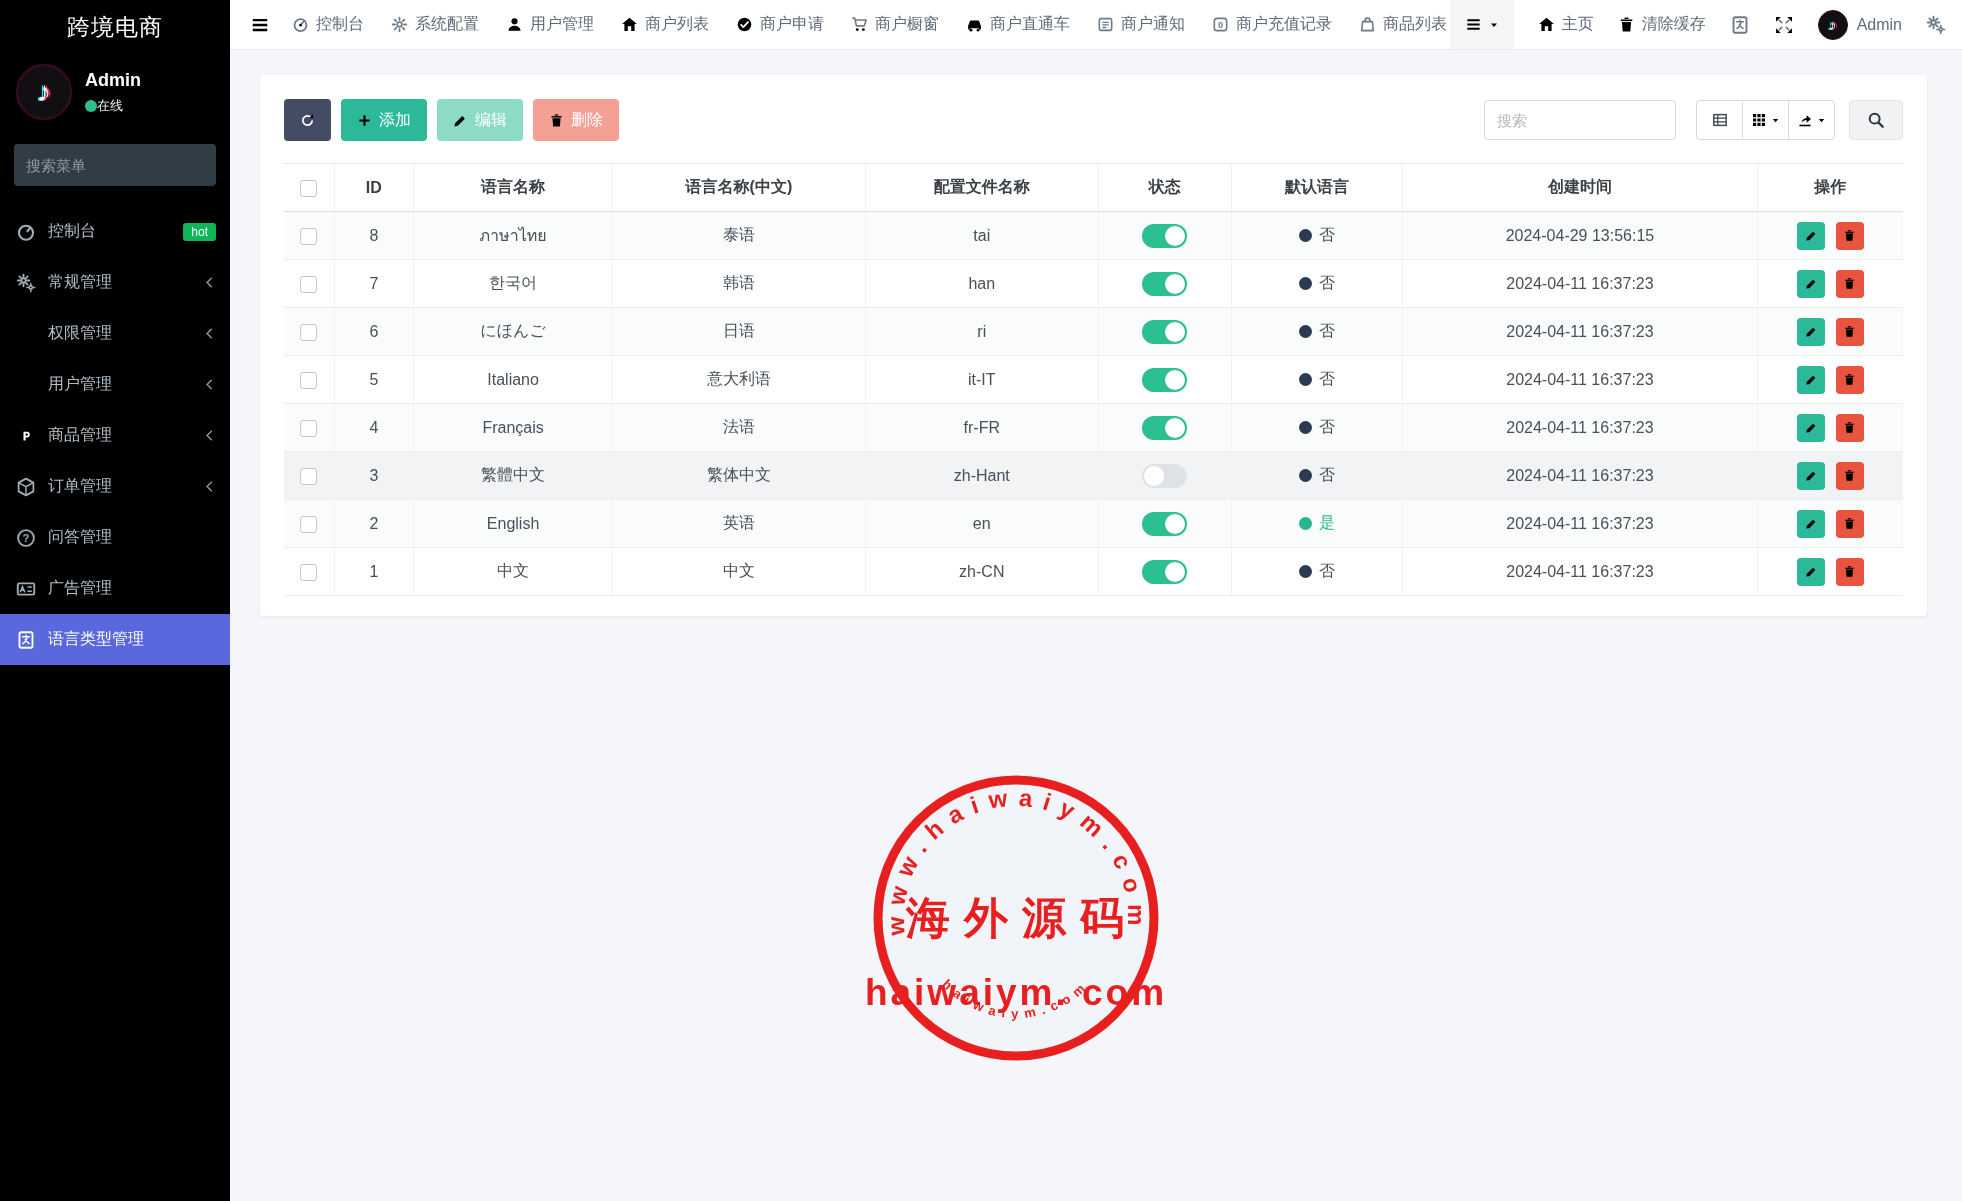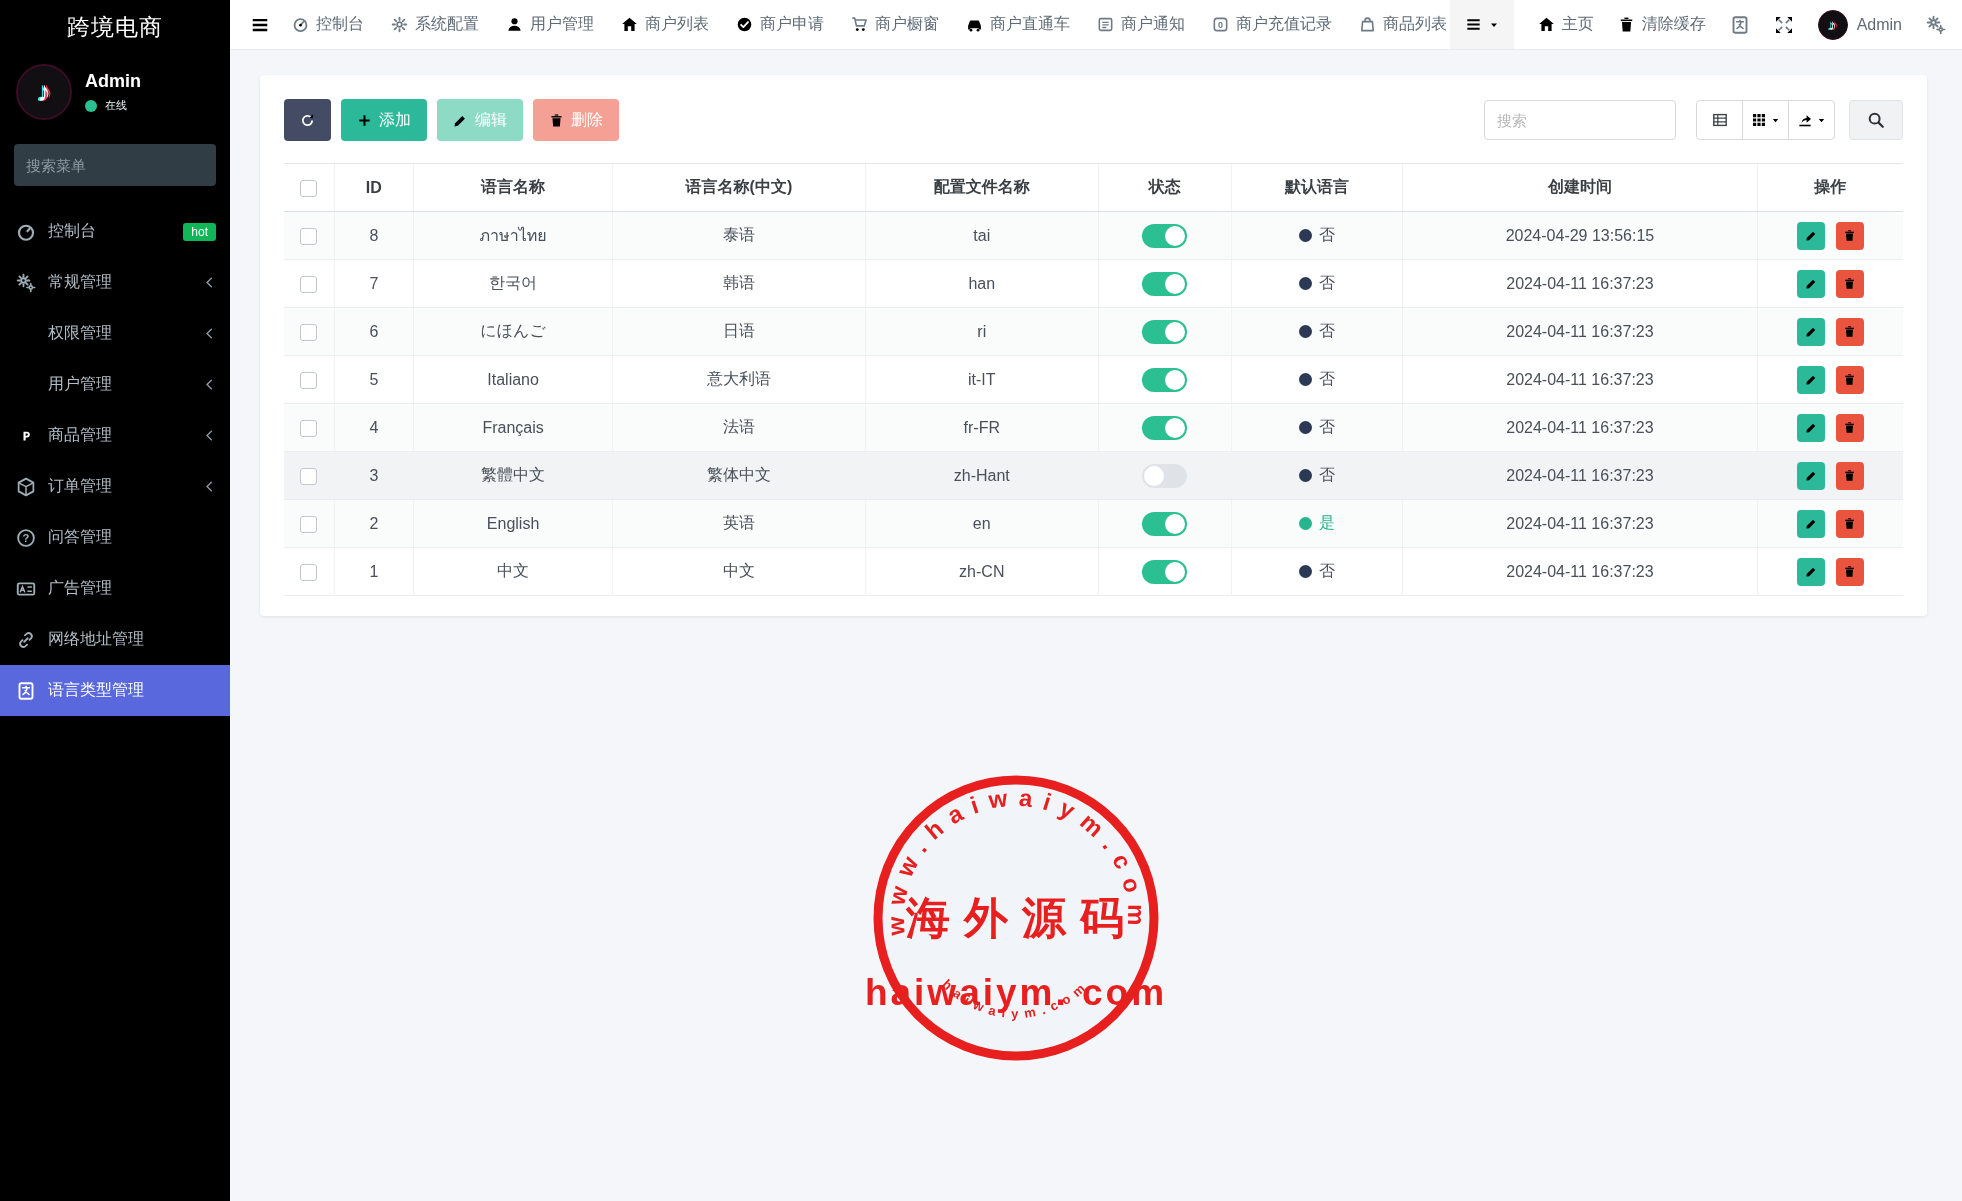--- a/index.html
+++ b/index.html
@@ -7,21 +7,21 @@
   body { font-family:"Liberation Sans","DejaVu Sans",sans-serif; background:#f4f6f9; overflow:hidden; }
   .page { position:relative; width:1962px; height:1201px; display:flex; }
 
   
   .sidebar { width:230px; min-width:230px; background:#000000; height:100%; color:#aeb9c2; position:relative; z-index:2; }
   .brand { height:54px; display:flex; align-items:center; justify-content:center; color:#fff; font-size:23px; letter-spacing:1px; }
   .user-panel { display:flex; align-items:center; gap:13px; padding:10px 16px 14px 16px; }
   .avatar { width:56px; height:56px; border-radius:50%; background:#120f13; display:flex; align-items:center; justify-content:center; color:#fff; font-size:28px; border:2px solid #3a0d22; text-shadow:2px 0 0 #fe2c55, -2px 0 0 #25f4ee; }
   .avatar.small { width:30px; height:30px; font-size:15px; border-width:1px; }
   .user-meta .name { color:#fff; font-weight:bold; font-size:18px; margin-bottom:6px; }
-  .status { display:flex; align-items:center; gap:8px; font-size:11px; color:#e9eff3; }
+  .status { display:flex; align-items:center; font-size:13px; color:#e9eff3; }
   .status-dot { width:12px; height:12px; border-radius:50%; background:#2cbf92; }
   .side-search { margin:10px 14px 20px 14px; height:42px; background:#313d45; border-radius:4px; display:flex; align-items:center; padding:0 12px; }
   .side-search input { flex:1; background:transparent; border:none; outline:none; color:#cfd9df; font-size:15px; font-family:inherit; }
   .side-search input::placeholder { color:#8a99a3; }
   .side-search .icon { color:#8a99a3; }
   .menu { list-style:none; }
   .menu li { height:51px; display:flex; align-items:center; padding:0 16px; font-size:16px; cursor:pointer; position:relative; color:#b3bec7; }
   .menu li .m-icon { width:20px; height:20px; margin-right:12px; color:#9fadb6; flex:none; }
   .menu li.active { background:#5a68dd; color:#fff; }
   .menu li.active .m-icon { color:#fff; }
@@ -316,26 +316,20 @@
         <svg class="m-icon">
             <use href="#i-question"></use>
           </svg>
         <span>问答管理</span>
       </li>
       <li>
         <svg class="m-icon">
             <use href="#i-ad"></use>
           </svg>
         <span>广告管理</span>
-      </li>
-      <li>
-        <svg class="m-icon">
-            <use href="#i-link"></use>
-          </svg>
-        <span>网络地址管理</span>
       </li>
       <li class="active">
         <svg class="m-icon">
             <use href="#i-langfile"></use>
           </svg>
         <span>语言类型管理</span>
       </li>
     </ul>
   </aside>
 

